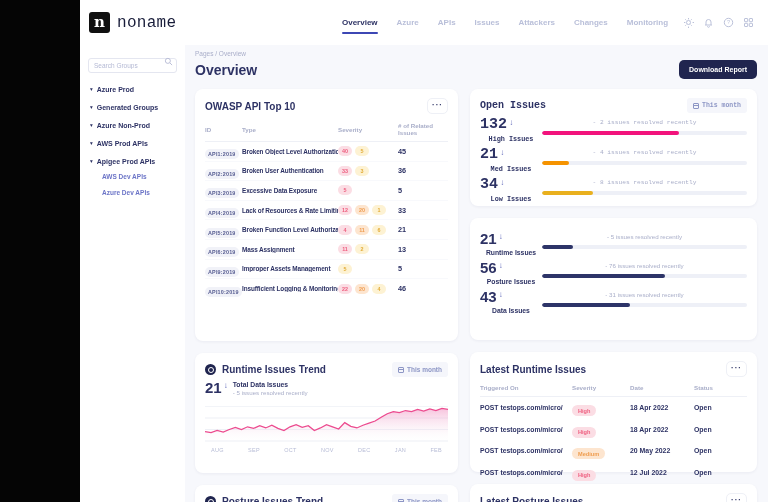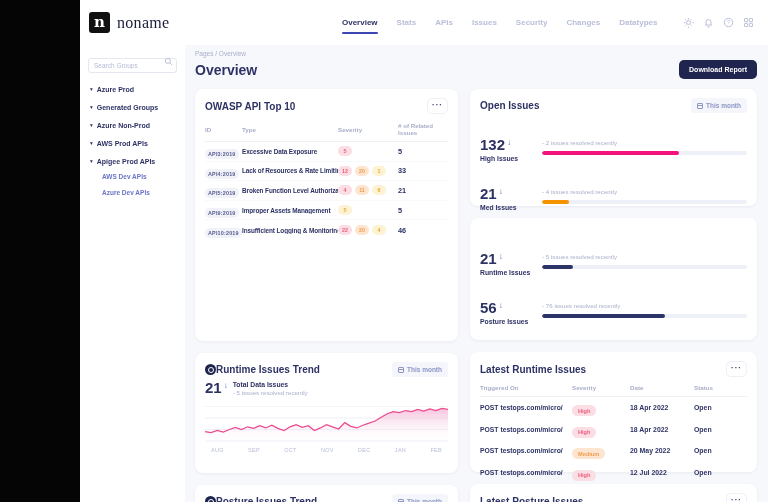--- a/index.html
+++ b/index.html
@@ -7,21 +7,21 @@
     font-family:"Liberation Sans", sans-serif; -webkit-font-smoothing:antialiased; }
   .stage { position:relative; width:768px; height:502px; background:#fff; }
   .black-strip { position:absolute; left:0; top:0; width:80px; height:502px; background:#050505; }
   .app { position:absolute; left:80px; top:0; width:688px; height:502px; display:flex; flex-direction:column; background:#fff; }
 
   
   .topbar { height:45px; flex:none; position:relative; display:flex; align-items:center; background:#fff; }
   .brand { display:flex; align-items:center; gap:7px; margin-left:9px; }
   .logo-box { width:21px; height:21px; background:#101010; color:#fff; border-radius:3px;
     font-family:"DejaVu Serif", serif; font-weight:700; font-size:15px; display:flex; align-items:center; justify-content:center; padding-bottom:2px;}
-  .logo-word { font-family:Liberation Serif, serif; font-size:16px; color:#191d3a; letter-spacing:.3px; }
+  .logo-word { font-family:Liberation Mono, monospace; font-size:16px; color:#191d3a; letter-spacing:.3px; }
   .topnav { position:absolute; left:262px; top:0; height:45px; display:flex; align-items:center; gap:19px; }
   .nav-item { font-size:8px; color:#b9bfd9; font-weight:600; cursor:pointer; position:relative; }
   .nav-item.active { color:#2d3264; font-weight:700; }
   .nav-item.active::after { content:''; position:absolute; left:0; right:0; bottom:-7px; height:2px; background:#3d47b4; border-radius:1px; }
   .top-icons { position:absolute; right:14px; top:0; height:45px; display:flex; align-items:center; gap:9px; }
   .top-icons svg { display:block; cursor:pointer; }
 
   
   .main { flex:1; display:flex; min-height:0; }
   .sidebar { width:105px; flex:none; background:#fff; padding:9px 8px 0 8px; }
@@ -69,36 +69,36 @@
     padding:2px 3px; border-radius:6px; letter-spacing:.2px; }
   .type-cell { font-size:6.4px; font-weight:700; color:#2d3264; white-space:nowrap; overflow:hidden; letter-spacing:-.1px; }
   .badges { display:flex; gap:3px; }
   .badge { font-size:5.4px; font-weight:700; width:14px; text-align:center; padding:2px 0; border-radius:7px; }
   .sev-high { background:#fbdde4; color:#ee5d7e; }
   .sev-med  { background:#fde5cf; color:#ef9d50; }
   .sev-low  { background:#fdf2d3; color:#e2ab37; }
   .total-cell { font-size:7.3px; font-weight:700; color:#2d3264; }
 
   
-  .open-card { height:117px; }
+  .open-card { height:117px;font-family:Liberation Mono, monospace; }
   .module-card { height:122px; }
-  .metric { display:flex; align-items:flex-start; margin-top:24px; }
+  .metric { display:flex; align-items:flex-start; margin-top:4px;text-align:center; }
   .m-left { width:62px; flex:none; }
   .m-numrow { display:flex; align-items:flex-start; gap:2px; }
   .m-num { font-size:15px; font-weight:800; color:#2d3264; line-height:1; }
   .m-arrow { font-size:8px; color:#5b64b7; font-weight:700; margin-top:1px; }
   .m-label { font-size:6.8px; font-weight:600; color:#2d3264; margin-top:3px; white-space:nowrap; }
   .m-right { flex:1; padding-top:2px; }
   .m-note { font-size:6.2px; color:#a9aec9; }
   .bar-track { height:4px; background:#eef0f7; border-radius:2px; margin-top:5px; overflow:hidden; }
   .bar-fill { height:100%; border-radius:2px; }
 
   
   .trend-card { height:120px; }
-  .trend-head-left { display:flex; align-items:center; }
+  .trend-head-left { display:flex; align-items:center; gap:6px; }
   .target-ico { width:11px; height:11px; border-radius:50%; background:#20254f; position:relative; flex:none; }
   .target-ico::after { content:''; position:absolute; inset:2.5px; border:1.5px solid #fff; border-radius:50%; }
   .trend-stat { display:flex; align-items:flex-start; gap:5px; margin-top:3px; }
   .trend-meta .m-label { margin-top:1px; }
   .trend-meta .m-note { margin-top:1px; }
   .trend-chart { margin-top:2px; }
   .months { display:flex; justify-content:space-between; font-size:5.5px; color:#b7bcd6; letter-spacing:.3px; padding:1px 6px 0; }
 
   
   .latest-card { height:120px; }
@@ -119,26 +119,26 @@
   <div class="black-strip"></div>
   <div class="app">
 
     <div class="topbar">
       <div class="brand">
         <div class="logo-box">n</div>
         <div class="logo-word">noname</div>
       </div>
       <nav class="topnav">
         <span class="nav-item active">Overview</span>
-        <span class="nav-item">Stats</span>
+        <span class="nav-item">Azure</span>
         <span class="nav-item">APIs</span>
         <span class="nav-item">Issues</span>
-        <span class="nav-item">Security</span>
+        <span class="nav-item">Attackers</span>
         <span class="nav-item">Changes</span>
-        <span class="nav-item">Datatypes</span>
+        <span class="nav-item">Monitoring</span>
       </nav>
       <div class="top-icons">
         <svg width="11" height="11" viewBox="0 0 11 11" fill="none" stroke="#bcc2da" stroke-width="1">
             <circle cx="5.5" cy="5.5" r="2"></circle>
             <path d="M5.5 1v1.4M5.5 9.6V11M1 5.5h1.4M9.6 5.5H11M2.3 2.3l1 1M8.7 8.7l-1-1M8.7 2.3l-1 1M2.3 8.7l1-1"></path>
           </svg>
         <svg width="11" height="11" viewBox="0 0 11 11" fill="none" stroke="#bcc2da" stroke-width="1">
             <path d="M2 8h7M3 8V5a2.5 2.5 0 0 1 5 0v3M4.5 9.3a1 1 0 0 0 2 0"></path>
           </svg>
         <svg width="11" height="11" viewBox="0 0 11 11" fill="none" stroke="#bcc2da" stroke-width="1">
@@ -209,20 +209,38 @@
                 <button class="dots-btn">···</button>
               </div>
               <div class="tgrid thead">
                 <span class="th">ID</span>
                 <span class="th">Type</span>
                 <span class="th">Severity</span>
                 <span class="th"># of Related Issues</span>
               </div>
               <div id="owasp-rows">
                   <div class="tgrid trow">
+                    <span><span class="id-pill">API1:2019</span></span>
+                    <span class="type-cell">Broken Object Level Authorization</span>
+                    <span class="badges">
+                      <span class="badge sev-high">40</span>
+                      <span class="badge sev-low">5</span>
+                    </span>
+                    <span class="total-cell">45</span>
+                  </div>
+                  <div class="tgrid trow">
+                    <span><span class="id-pill">API2:2019</span></span>
+                    <span class="type-cell">Broken User Authentication</span>
+                    <span class="badges">
+                      <span class="badge sev-high">33</span>
+                      <span class="badge sev-low">3</span>
+                    </span>
+                    <span class="total-cell">36</span>
+                  </div>
+                  <div class="tgrid trow">
                     <span><span class="id-pill">API3:2019</span></span>
                     <span class="type-cell">Excessive Data Exposure</span>
                     <span class="badges">
                       <span class="badge sev-high">5</span>
                     </span>
                     <span class="total-cell">5</span>
                   </div>
                   <div class="tgrid trow">
                     <span><span class="id-pill">API4:2019</span></span>
                     <span class="type-cell">Lack of Resources &amp; Rate Limiting</span>
@@ -235,20 +253,29 @@
                   </div>
                   <div class="tgrid trow">
                     <span><span class="id-pill">API5:2019</span></span>
                     <span class="type-cell">Broken Function Level Authorization</span>
                     <span class="badges">
                       <span class="badge sev-high">4</span>
                       <span class="badge sev-med">11</span>
                       <span class="badge sev-low">6</span>
                     </span>
                     <span class="total-cell">21</span>
+                  </div>
+                  <div class="tgrid trow">
+                    <span><span class="id-pill">API6:2019</span></span>
+                    <span class="type-cell">Mass Assignment</span>
+                    <span class="badges">
+                      <span class="badge sev-high">11</span>
+                      <span class="badge sev-low">2</span>
+                    </span>
+                    <span class="total-cell">13</span>
                   </div>
                   <div class="tgrid trow">
                     <span><span class="id-pill">API9:2019</span></span>
                     <span class="type-cell">Improper Assets Management</span>
                     <span class="badges">
                       <span class="badge sev-low">5</span>
                     </span>
                     <span class="total-cell">5</span>
                   </div>
                   <div class="tgrid trow">

